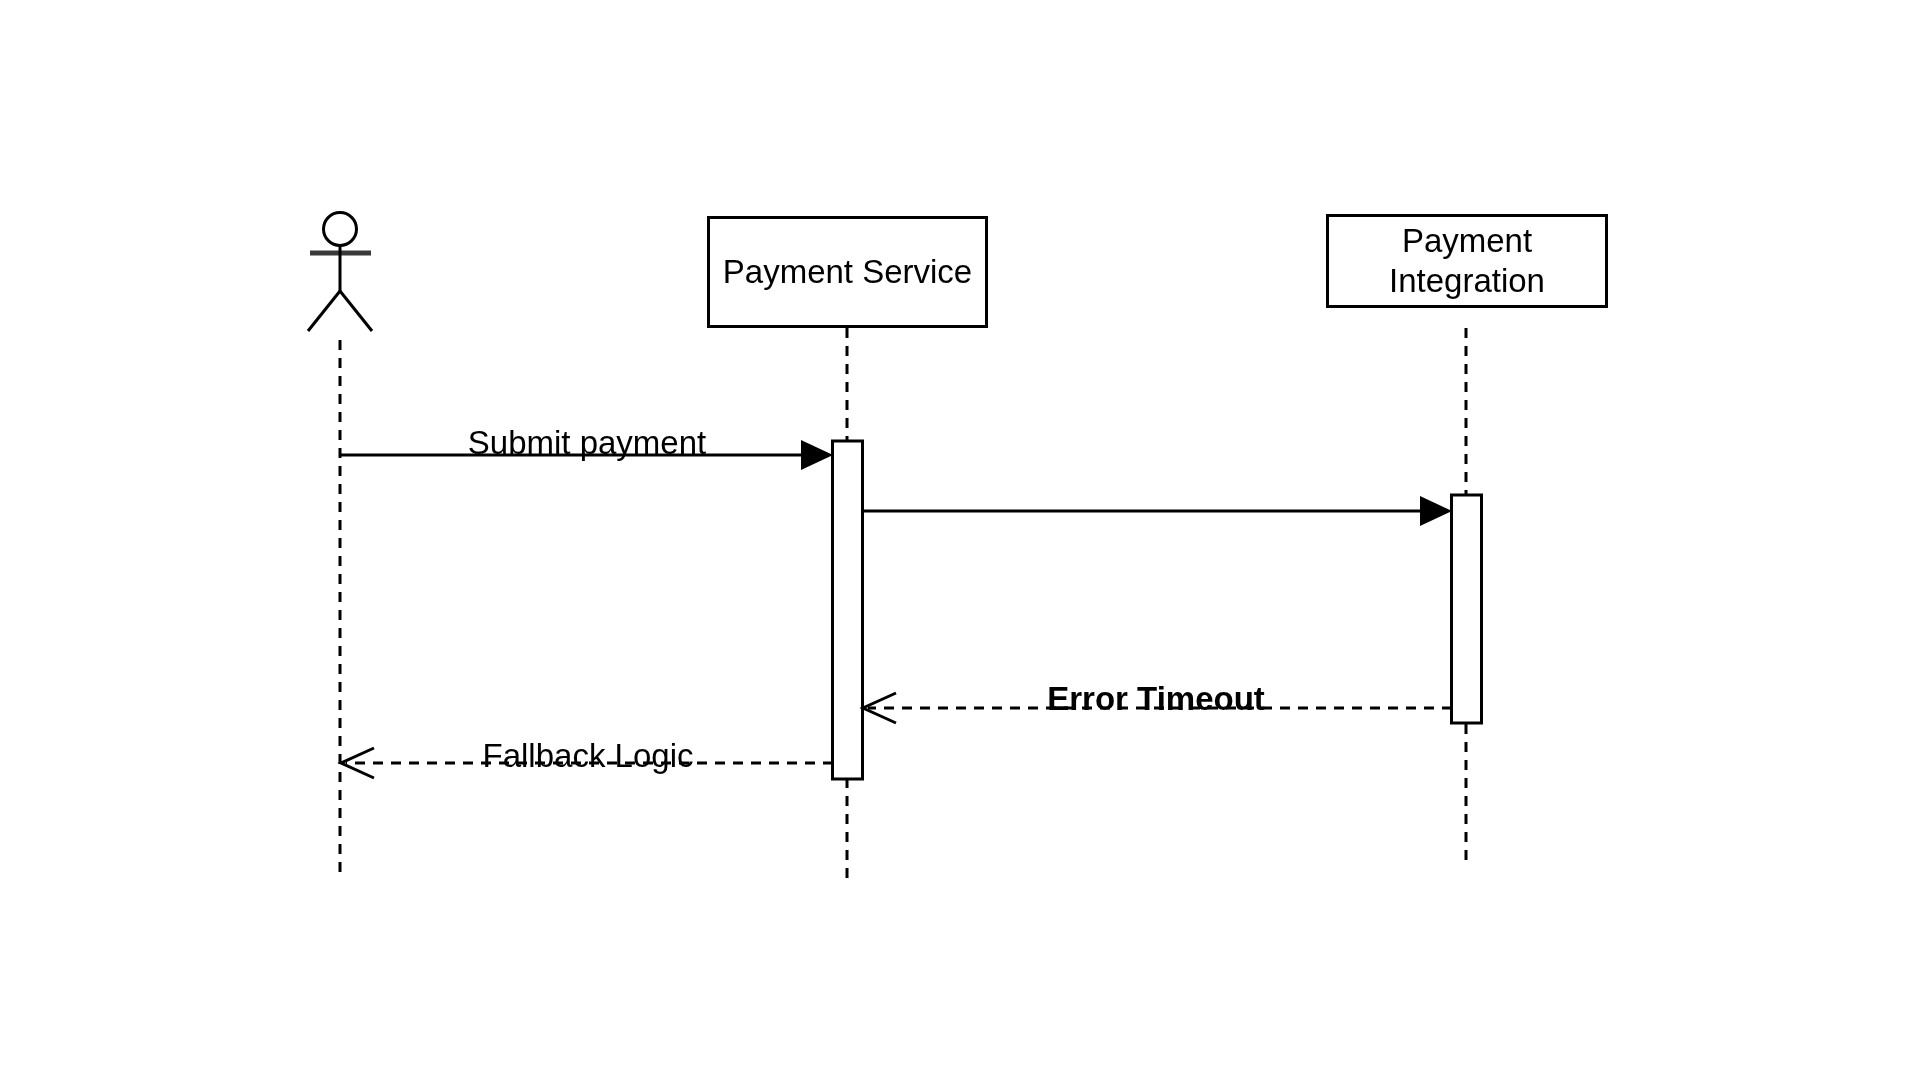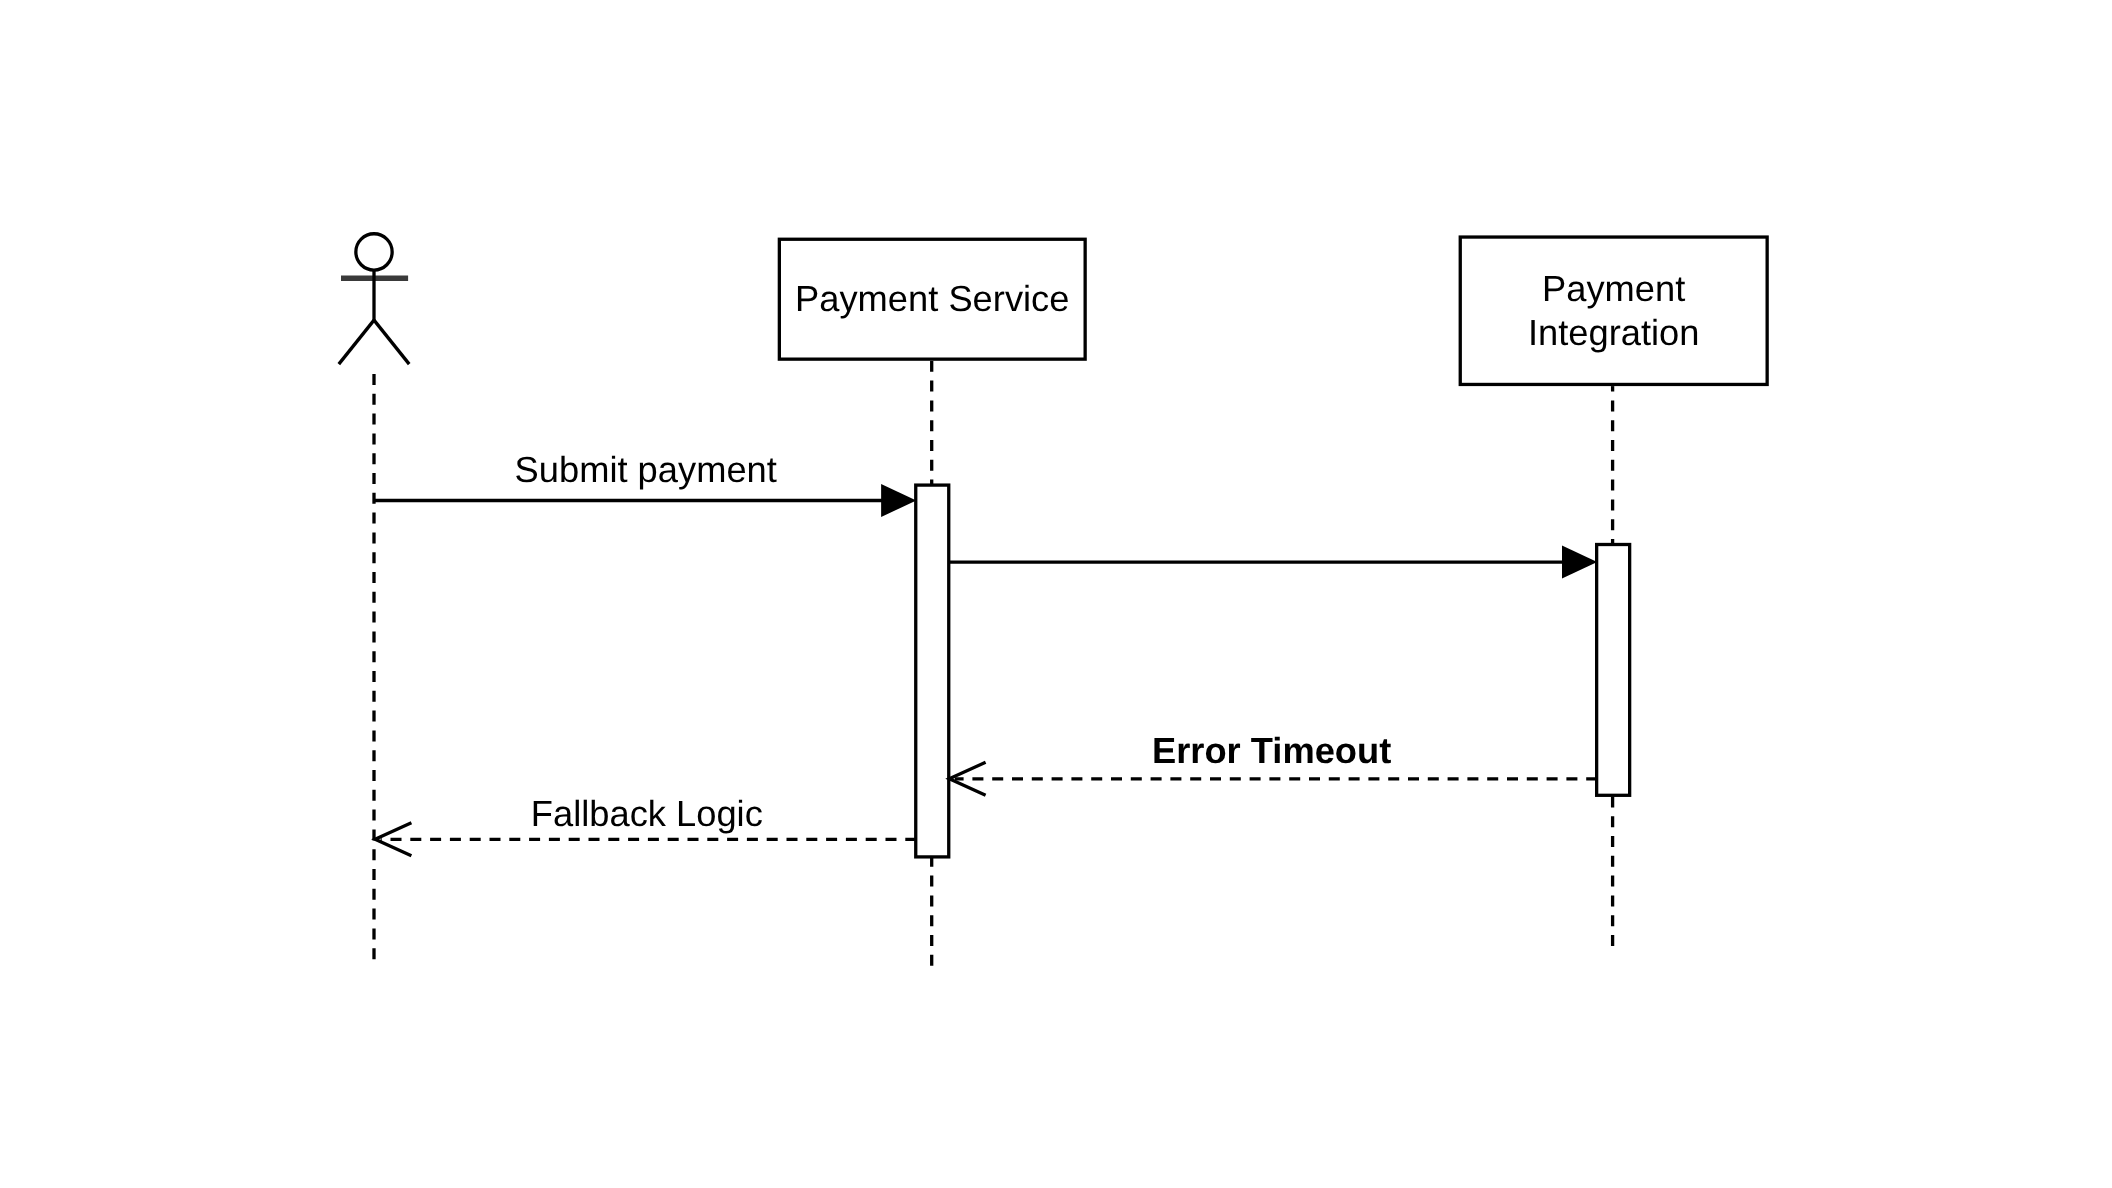--- a/index.html
+++ b/index.html
@@ -39,29 +39,30 @@
     left: 707px;
     top: 216px;
     width: 281px;
     height: 112px;
     text-align: center;
   }
   .box-payment-integration {
     left: 1326px;
     top: 214px;
     width: 282px;
-    height: 137px;
+    height: 94px;
     padding: 0 8px;
   }
   .msg-label {
     position: absolute;
     transform: translate(-50%, -50%);
     font-size: 33px;
     white-space: nowrap;
     background: transparent;
+    margin-top: 16px;
   }
   .label-submit   { left: 587px;  top: 427px; }
   .label-post     { left: 1160px; top: 485px; }
   .label-error    { left: 1156px; top: 683px; font-weight: bold; }
   .label-fallback { left: 588px;  top: 740px; }
 </style>
 </head>
 <body>
 
 <div class="canvas">

